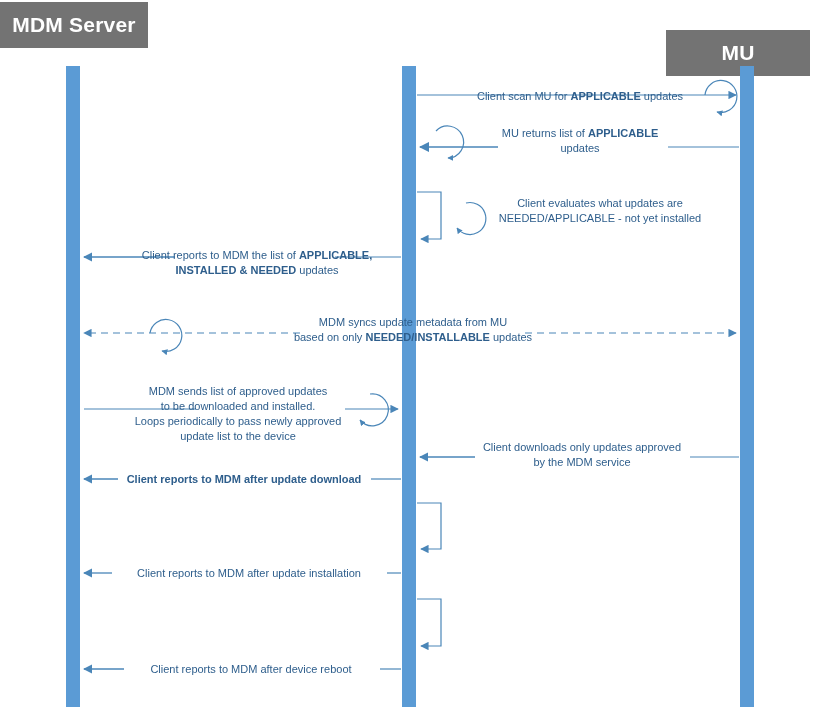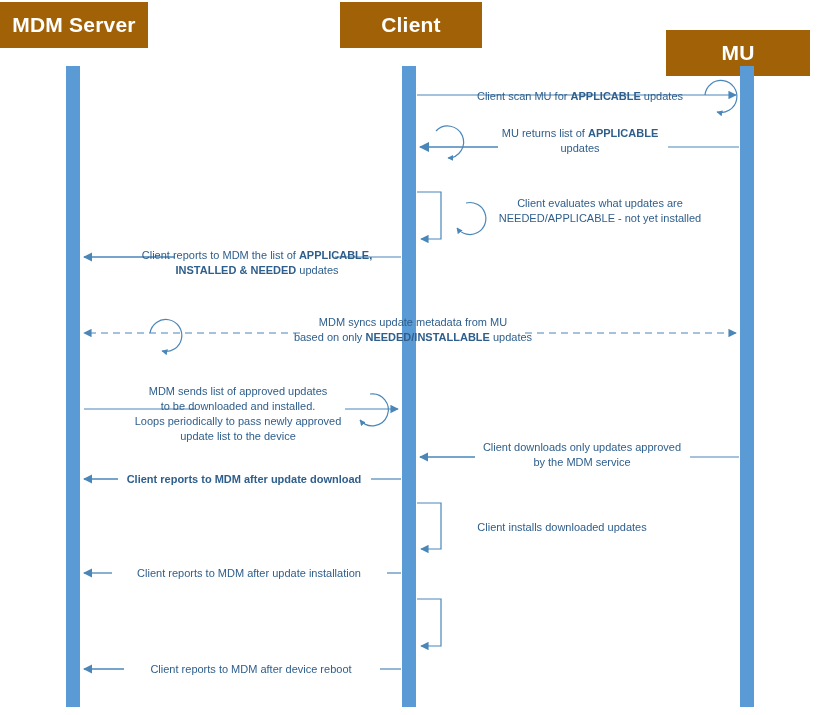--- a/index.html
+++ b/index.html
@@ -15,21 +15,21 @@
     overflow: hidden;
   }
   #diagram-root {
     position: absolute;
     left: 0; top: 0;
     width: 819px;
     height: 715px;
   }
   .actor-box {
     position: absolute;
-    background: #a16207;
+    background: #737373;
     color: #ffffff;
     display: flex;
     align-items: center;
     justify-content: center;
     font-size: 21px;
     font-weight: 700;
     letter-spacing: 0.2px;
   }
   .lifeline {
     position: absolute;
@@ -56,23 +56,20 @@
     pointer-events: none;
   }
 </style>
 </head>
 <body>
 
 <div id="diagram-root">
 
   <div class="actor-box" style="left:0px; top:2px; width:148px; height:46px;">
     <span>MDM Server</span>
-  </div>
-  <div class="actor-box" style="left:340px; top:2px; width:142px; height:46px;">
-    <span>Client</span>
   </div>
   <div class="actor-box" style="left:666px; top:2px; width:144px; height:46px;margin-top:28px;">
     <span>MU</span>
   </div>
 
   <div class="lifeline" style="left:66px; top:66px; width:14px; height:641px;"></div>
   <div class="lifeline" style="left:402px; top:66px; width:14px; height:641px;"></div>
   <div class="lifeline" style="left:740px; top:66px; width:14px; height:641px;"></div>
 
   <svg class="overlay" viewBox="0 0 819 715">
@@ -160,20 +157,19 @@
 
   <div class="msg-label" style="left:285px; top:315px; width:256px;">MDM syncs update metadata from MU<br>based on only <b>NEEDED/INSTALLABLE</b> updates</div>
 
 
   <div class="msg-label" style="left:87px; top:384px; width:302px;">MDM sends list of approved updates<br>to be downloaded and installed.<br>Loops periodically to pass newly approved<br>update list to the device</div>
 
   <div class="msg-label" style="left:457px; top:440px; width:250px;">Client downloads only updates approved<br>by the MDM service</div>
 
   <div class="msg-label" style="left:114px; top:472px; width:260px;font-weight:bold;">Client reports to MDM after update download</div>
 
-  <div class="msg-label" style="left:452px; top:520px; width:220px;">Client installs downloaded updates</div>
 
   <div class="msg-label" style="left:110px; top:566px; width:278px;">Client reports to MDM after update installation</div>
 
 
   <div class="msg-label" style="left:122px; top:662px; width:258px;">Client reports to MDM after device reboot</div>
 
 </div>
 
 </body></html>

